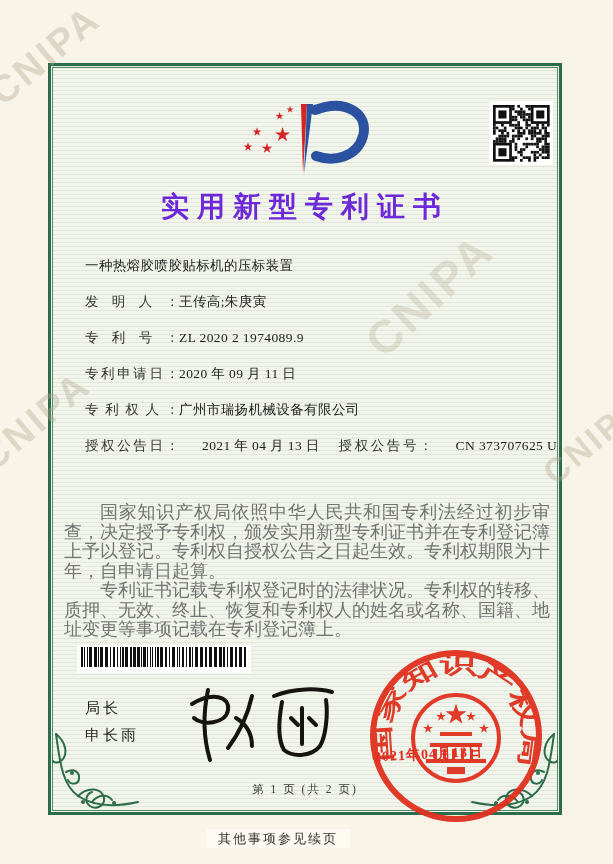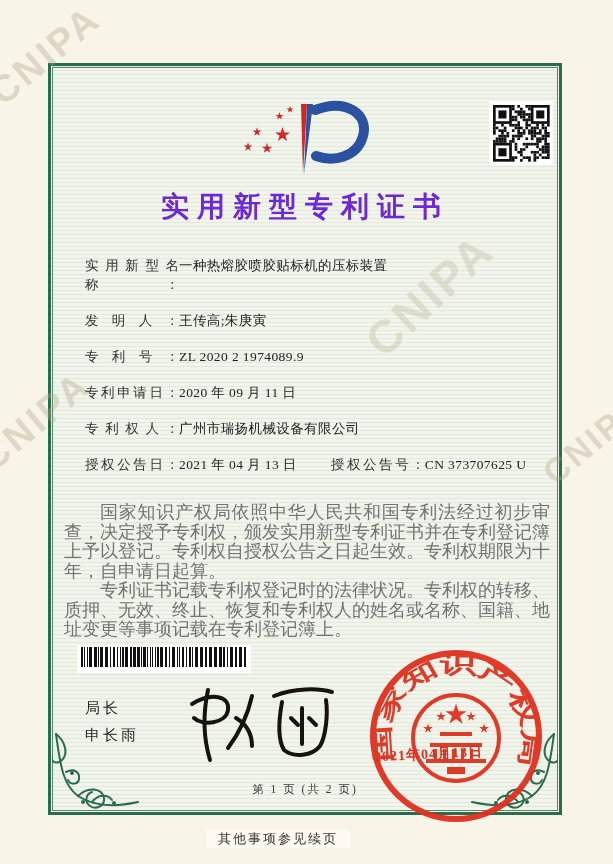--- a/index.html
+++ b/index.html
@@ -36,21 +36,21 @@
   .star{position:absolute; z-index:3; color:var(--star,#d42626); line-height:1;}
   
   .fields{left:85px; top:256px; width:458px; font-size:13.5px;}
   .frow{display:flex; margin-bottom:17px; line-height:19px;}
   .flabel{width:94px; flex:0 0 94px; text-align:justify; text-align-last:justify; color:#333;}
   .fvalue{flex:1; color:#222; letter-spacing:.4px;}
   .grant{display:flex; margin-bottom:0;}
   .grant .pair{display:flex;}
   .grant .pair.right{margin-left:34px;}
   .grant .flabel{flex:0 0 94px;}
-  .grant .fvalue{flex:0 0 auto;}
+  .grant .fvalue{flex:0 0 auto;margin-left:23px;}
   
   .paras{left:64px; top:503px; width:486px; font-size:18px; line-height:19.5px;
          color:#737373; text-align:justify;}
   .paras p{margin:0; text-indent:2em;}
   .barcode-box{left:77px; top:645px; background:#fff; padding:2px 4px;}
   .signer{left:85px; top:694px; font-family:"Liberation Sans","DejaVu Sans",sans-serif;
           font-size:15px; letter-spacing:3px; color:#1f1f1f; line-height:27px;}
   .sig{left:178px; top:674px; z-index:3;}
   .seal{left:368px; top:648px; z-index:4; opacity:.95;}
   .seal-date{left:374px; top:744px; width:170px; z-index:5; font-size:14px; color:var(--red,#e03020);
@@ -294,21 +294,20 @@
         <rect x="4" y="41.800000000000004" width="18.900000000000002" height="18.900000000000002" fill="#111"></rect>
         <rect x="6.7" y="44.5" width="13.5" height="13.5" fill="#fff"></rect>
         <rect x="9.4" y="47.2" width="8.100000000000001" height="8.100000000000001" fill="#111"></rect>
       </g>
     </svg>
 
   <div class="abs title">实用新型专利证书</div>
 
   <div class="abs fields">
     <div class="frow">
-      <span class="flabel">实用新型名称：</span>
       <span class="fvalue">一种热熔胶喷胶贴标机的压标装置</span>
     </div>
     <div class="frow">
       <span class="flabel">发明人：</span>
       <span class="fvalue">王传高;朱庚寅</span>
     </div>
     <div class="frow">
       <span class="flabel">专利号：</span>
       <span class="fvalue">ZL 2020 2 1974089.9</span>
     </div>

